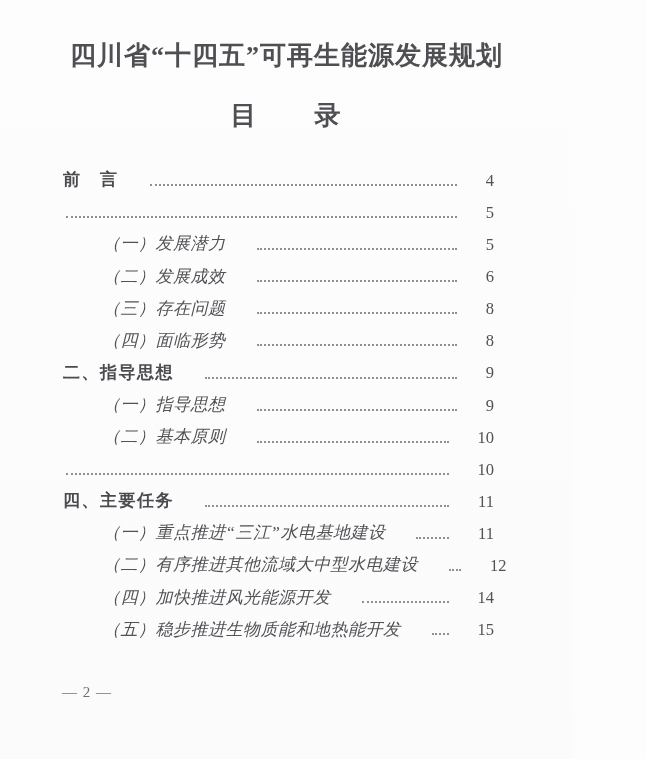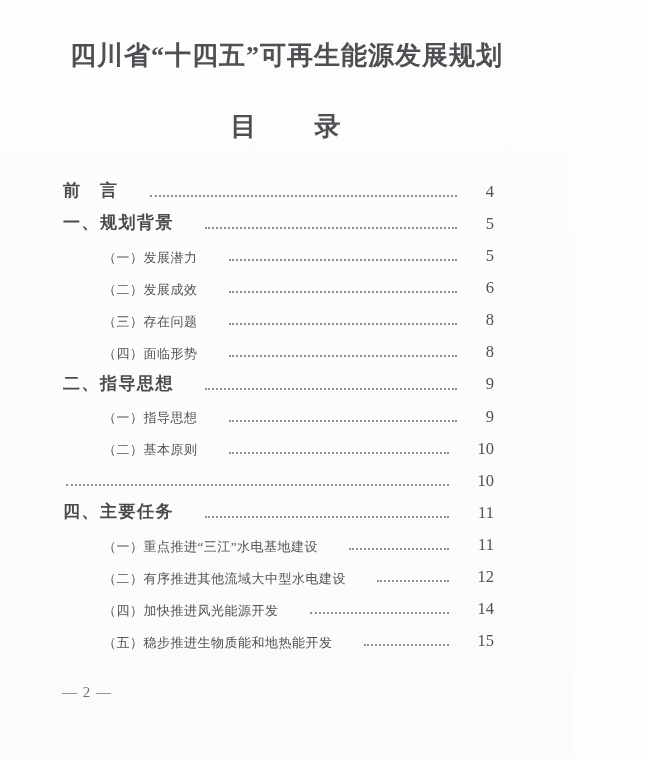--- a/index.html
+++ b/index.html
@@ -25,21 +25,21 @@
     text-align: center;
     font-family: "Liberation Serif", serif;
     font-weight: bold;
     font-size: 26px;
     line-height: 1.15;
     letter-spacing: 1px;
     color: #4e4e53;
   }
 
   .toc-heading {
-    margin-top: 38px;
+    margin-top: 27px;
     text-align: center;
     font-family: "Liberation Sans", sans-serif;
     font-weight: bold;
     font-size: 26px;
     letter-spacing: 2px;
     color: #4e4e53;
   }
 
   .toc {
     margin: 25px 79px 0 63px;
@@ -56,21 +56,22 @@
   .toc-row.lvl0 .toc-label {
     font-family: "Liberation Sans", sans-serif;
     font-weight: bold;
     font-size: 17px;
     letter-spacing: 1.5px;
     color: #4a4a4f;
   }
 
   .toc-row.lvl1 .toc-label {
     font-family: "Liberation Serif", serif;
-    font-size: 13px;
+    font-style: italic;
+    font-size: 17px;
     letter-spacing: 0.5px;
     padding-left: 40px;
     color: #515156;
   }
 
   .toc-label { white-space: nowrap; }
 
   .toc-leader {
     flex: 1;
     border-bottom: 2.4px dotted #909094;
@@ -105,21 +106,20 @@
   <h2 class="toc-heading">目　　录</h2>
 
   <div class="toc">
   <div class="toc-row lvl0">
     <span class="toc-label">前　言</span>
     <span class="toc-leader"></span>
     <span class="toc-page">4</span>
   </div>
 
   <div class="toc-row lvl0">
-    <span class="toc-label">一、规划背景</span>
     <span class="toc-leader"></span>
     <span class="toc-page">5</span>
   </div>
 
   <div class="toc-row lvl1">
     <span class="toc-label">（一）发展潜力</span>
     <span class="toc-leader"></span>
     <span class="toc-page">5</span>
   </div>
 

